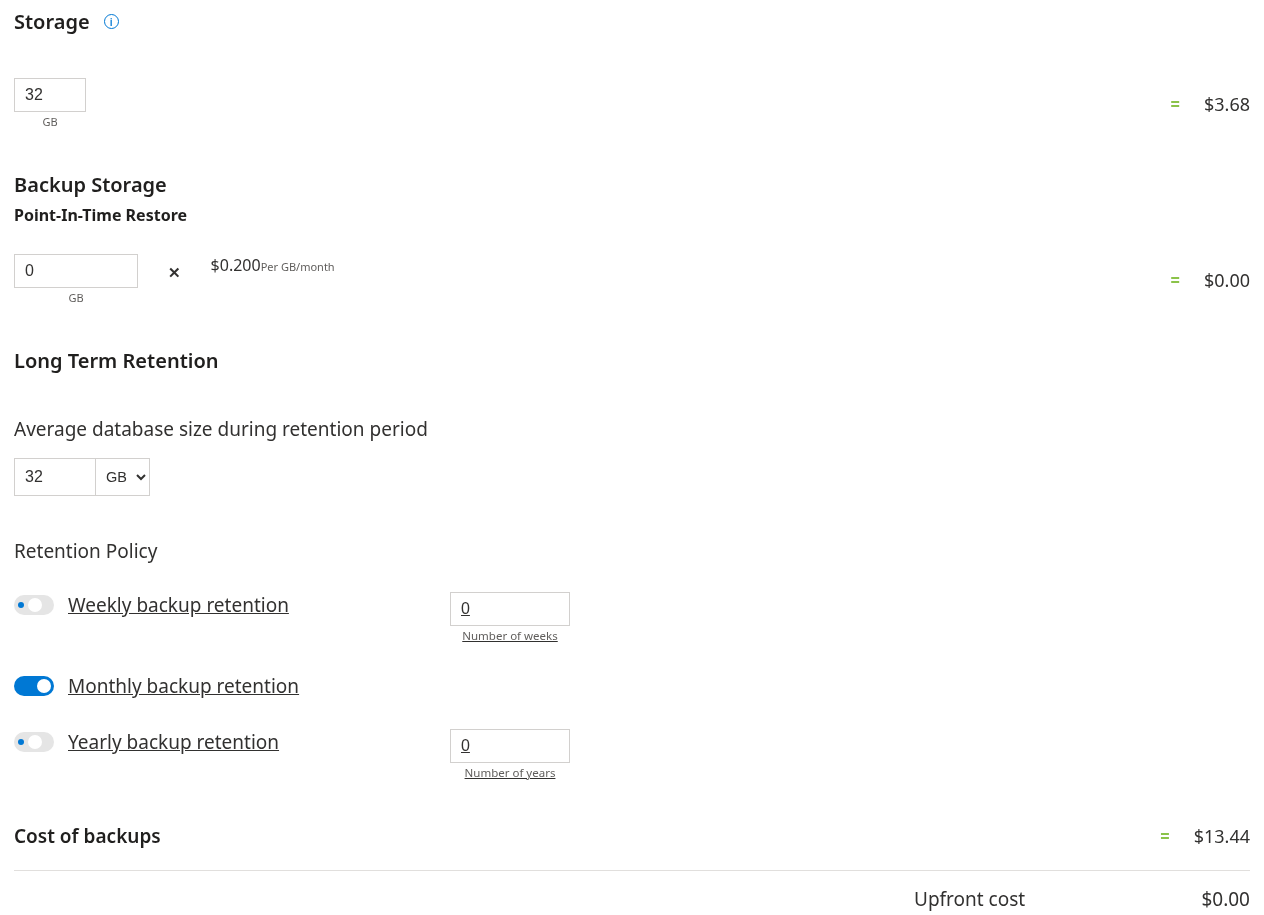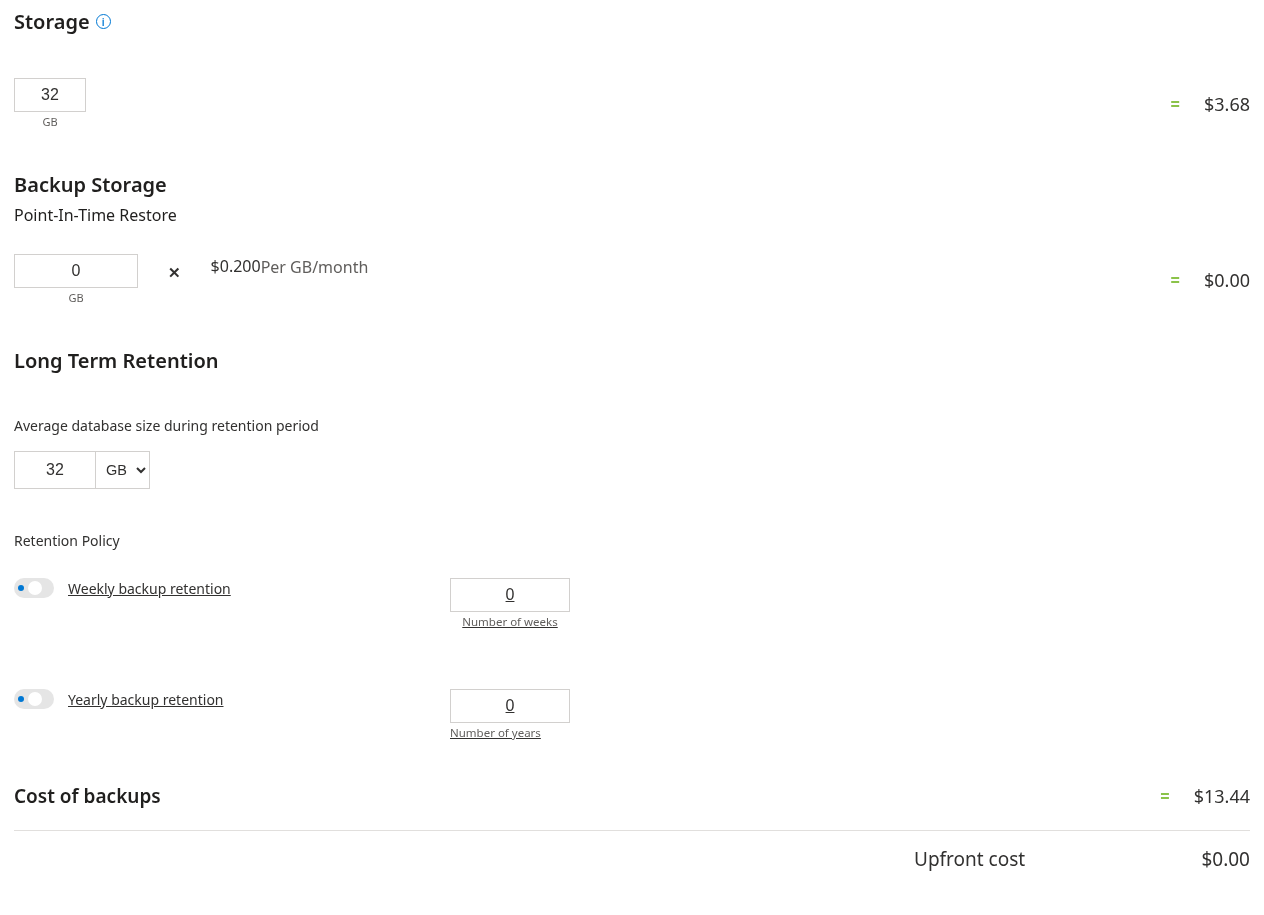--- a/index.html
+++ b/index.html
@@ -16,36 +16,36 @@
       justify-content: space-between;
       align-items: flex-start;
       min-height: 28px;
     }
     .section-heading {
       font-size: 20px;
       font-weight: 600;
       color: #201f1e;
       display: inline-flex;
       align-items: center;
-      gap: 6px;
+      gap: 14px;
       justify-content: flex-end;
     }
     .sub-heading {
       font-size: 16px;
-      font-weight: 400;
+      font-weight: 700;
       color: #201f1e;
       margin-top: 6px;
     }
     .sub-heading2 {
       font-size: 20px;
       font-weight: 600;
       color: #201f1e;
     }
     .plain-label {
-      font-size: 14px;
+      font-size: 19px;
       color: #323130;
     }
     .info-icon {
       width: 15px; height: 15px;
       border: 1px solid #0078d4;
       border-radius: 50%;
       color: #0078d4;
       font-size: 10px;
       display: inline-flex;
       align-items: center; justify-content: center;
@@ -63,21 +63,21 @@
       font-size: 16px;
     }
     .cost-value {
       font-size: 18px;
       color: #323130;
     }
     .num-input {
       border: 1px solid #d2d0ce;
       height: 34px;
       font-size: 16px;
-      text-align: center;
+      text-align: left;
       padding: 0 10px;
       color: #323130;
       outline: none;
     }
     .input-wrap { display: inline-flex; flex-direction: column; align-items: center; }
     .input-caption {
       font-size: 11px;
       color: #605e5c;
       margin-top: 2px;
     }
@@ -94,21 +94,21 @@
       gap: 30px;
     }
     .mult-icon {
       font-size: 15px;
       font-weight: 800;
       color: #323130;
       margin-top: 8px;
     }
     .price-block { display: flex; flex-direction: row; align-items: center; }
     .price-val { font-size: 16px; color: #323130; }
-    .price-caption { font-size: 16px; color: #605e5c; margin-top: 2px; }
+    .price-caption { font-size: 11px; color: #605e5c; margin-top: 2px; }
     .inline-input-select { display: inline-flex; gap: 0; }
     .unit-select {
       border: 1px solid #d2d0ce;
       border-left: none;
       height: 38px;
       font-size: 14.5px;
       padding: 0 6px;
       color: #323130;
       background: #fff;
       outline: none;
@@ -257,34 +257,40 @@
     <span class="plain-label">Weekly backup retention</span>
   </div>
   <div class="retention-field">
     <input class="num-input" style="width: 120px;" value="0">
     <span class="input-caption-right" style="text-align:center;">Number of weeks</span>
   </div>
 </div>
 
 
 <div class="retention-row">
+  <div class="retention-left">
+    <div class="toggle on">
+      <span class="knob"></span>
+    </div>
+    <span class="plain-label">Monthly backup retention</span>
+  </div>
 </div>
 
 
 <div class="retention-row" style="margin-bottom:14px;">
   <div class="retention-left">
     <div class="toggle partial">
       <span class="dot-partial"></span>
       <span class="knob" style="left:14px;"></span>
     </div>
     <span class="plain-label">Yearly backup retention</span>
   </div>
   <div class="retention-field">
     <input class="num-input" style="width: 120px;" value="0">
-    <span class="input-caption-right" style="text-align:left;">Number of years</span>
+    <span class="input-caption-right" style="text-align:center;">Number of years</span>
   </div>
 </div>
 
 <div class="spacer-md"></div>
 
 
 <div class="section-row" style="align-items:center;">
   <div class="sub-heading2" style="font-size:19px;">Cost of backups</div>
   <div class="eq-cost">
     <span class="equals-icon">=</span>

